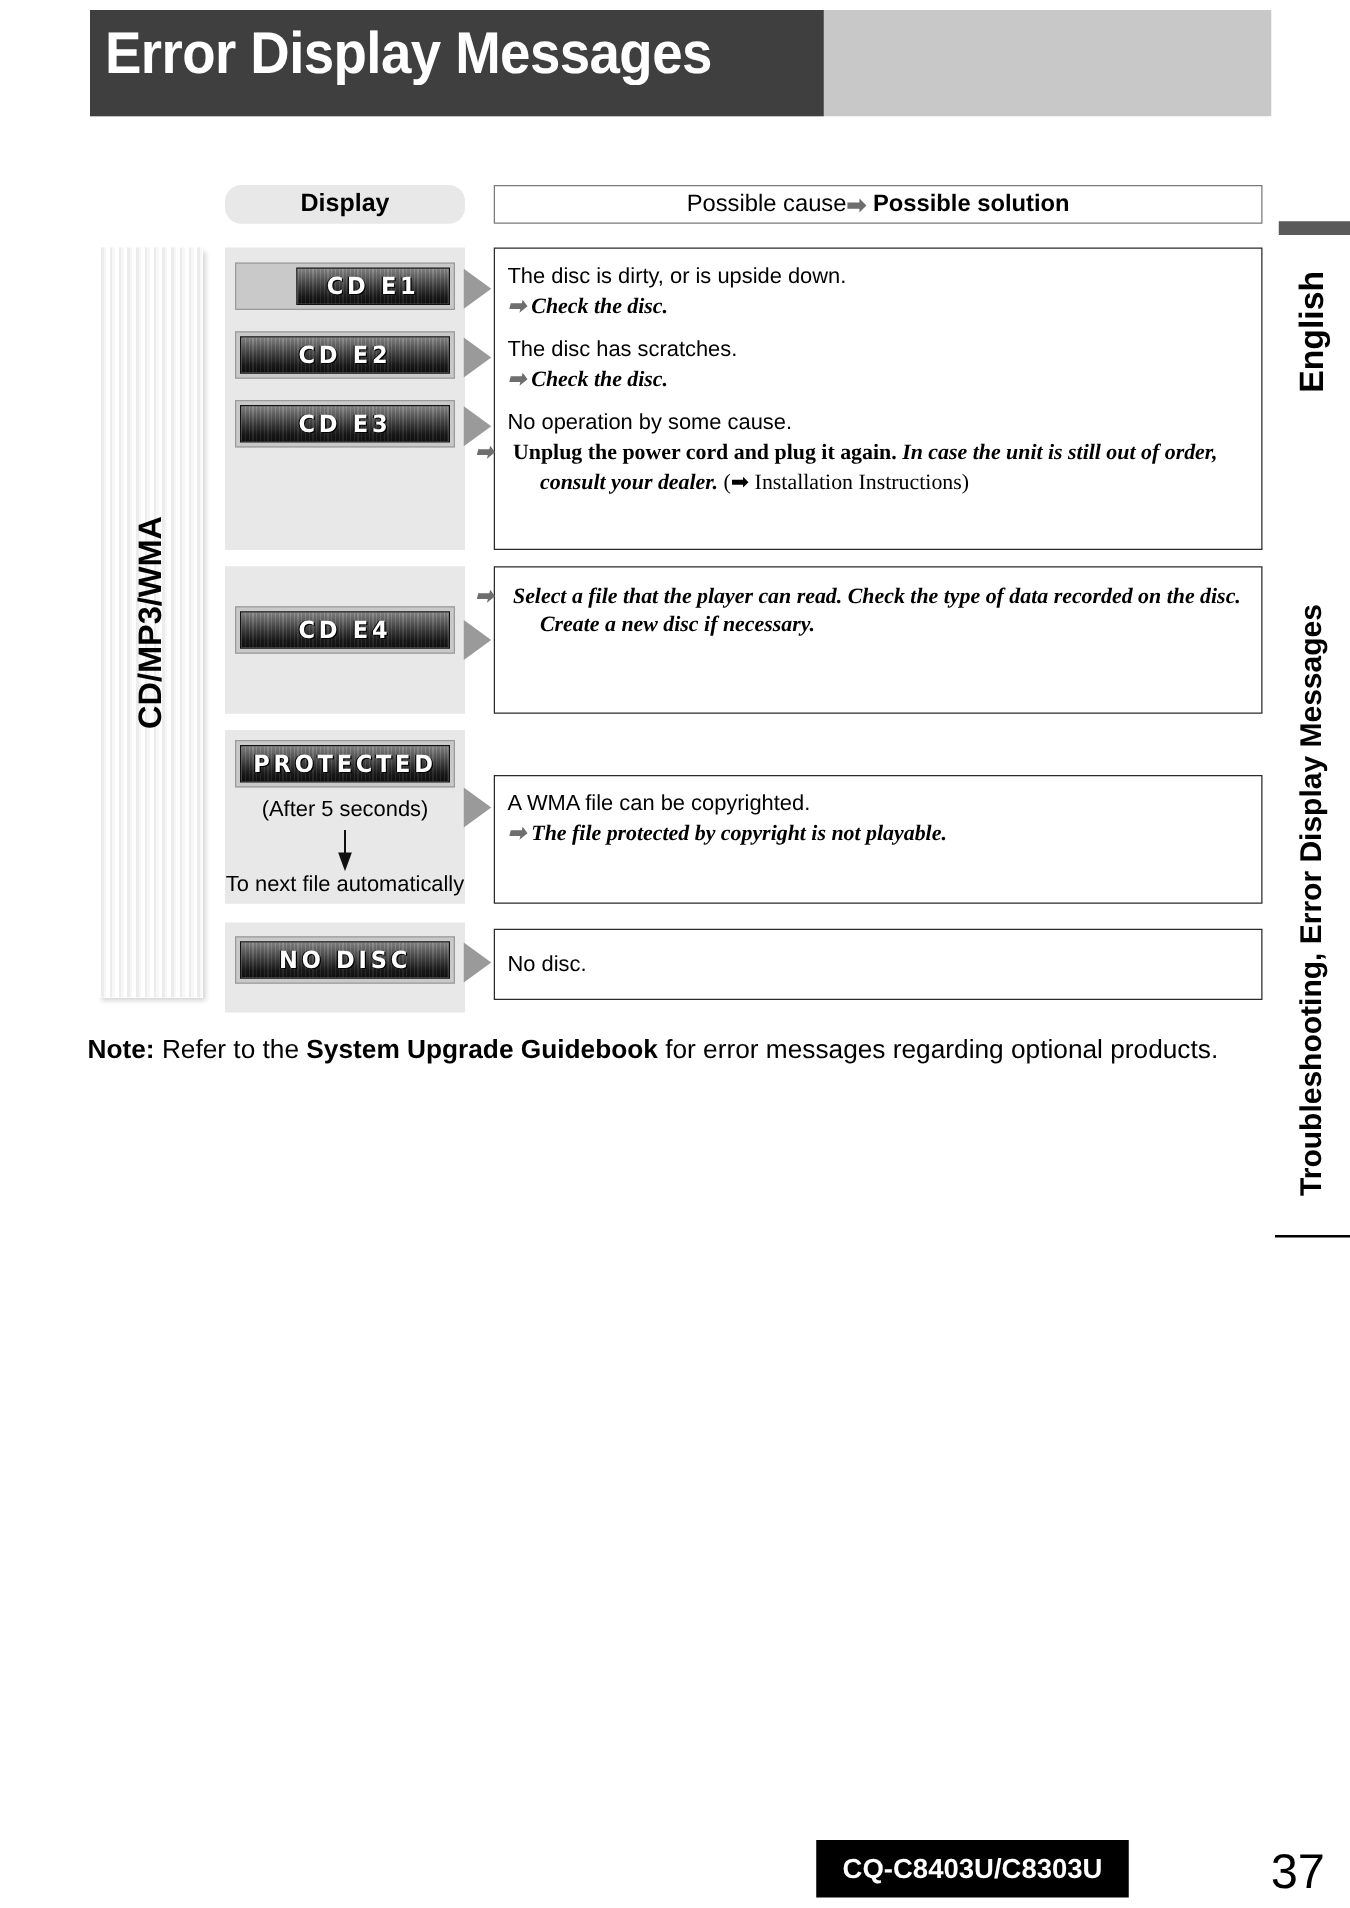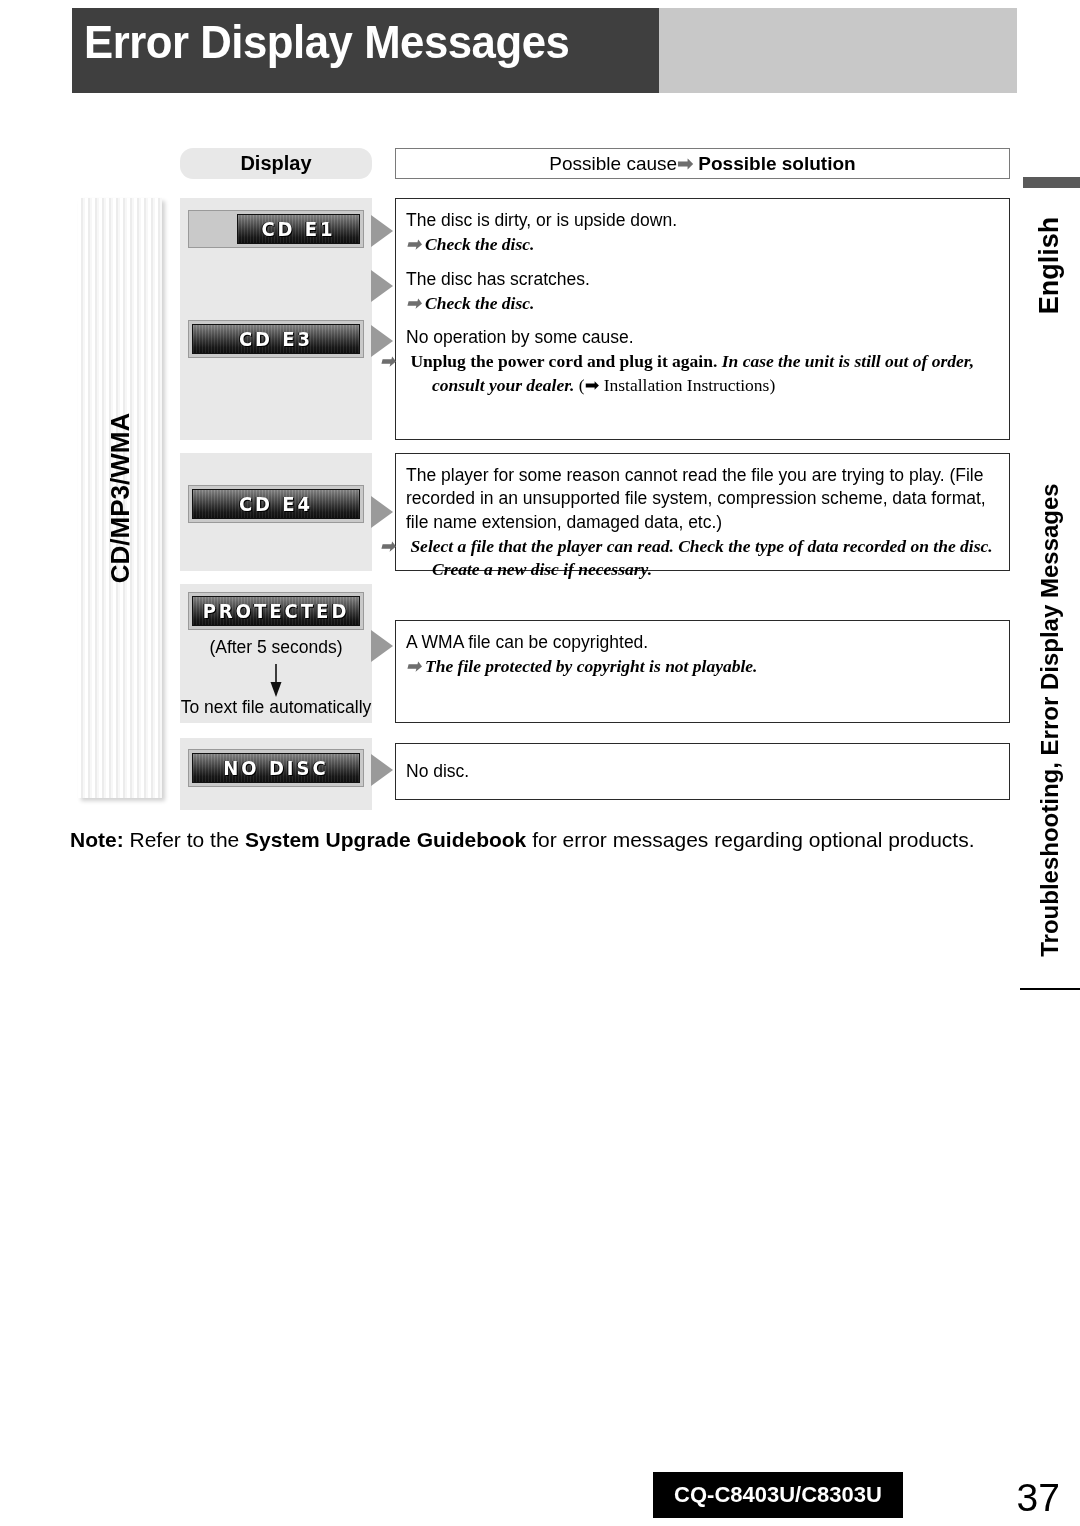--- a/index.html
+++ b/index.html
@@ -304,20 +304,25 @@
 <div class="cause-head">
   <span>Possible cause </span><span class="arb">➡</span>&nbsp;<span class="bold">Possible solution</span>
 </div>
 
 <div class="disp-cell" style="top:198px; height:242px;">
   <div class="lcd" style="top:12px;padding-left:48px;">
     <div class="lcd-inner">
       <span class="lcd-text">CD  E1</span>
     </div>
   </div>
+  <div class="lcd" style="top:67px;">
+    <div class="lcd-inner">
+      <span class="lcd-text">CD  E2</span>
+    </div>
+  </div>
   <div class="lcd" style="top:122px;">
     <div class="lcd-inner">
       <span class="lcd-text">CD  E3</span>
     </div>
   </div>
 </div>
 <div class="tri" style="left:371px; top:215px;"></div>
 <div class="tri" style="left:371px; top:270px;"></div>
 <div class="tri" style="left:371px; top:325px;"></div>
 
@@ -335,21 +340,20 @@
 <div class="disp-cell" style="top:453px; height:118px;">
   <div class="lcd" style="top:32px;">
     <div class="lcd-inner">
       <span class="lcd-text">CD  E4</span>
     </div>
   </div>
 </div>
 <div class="tri" style="left:371px; top:496px;"></div>
 
 <div class="cause-cell" style="top:453px; height:118px;">
-  <p class="cause-line">The player for some reason cannot read the file you are trying to play. (File recorded in an unsupported file system, compression scheme, data format, file name extension, damaged data, etc.)</p>
   <p class="sol-line last" style="padding-left:26px; text-indent:-26px; margin-top:1px;"><span class="arb">➡</span>&nbsp;<span>Select a file that the player can read. Check the type of data recorded on the disc. Create a new disc if necessary.</span></p>
 </div>
 
 <div class="disp-cell" style="top:584px; height:139px;">
   <div class="lcd" style="top:8px;">
     <div class="lcd-inner">
       <span class="lcd-text">PROTECTED</span>
     </div>
   </div>
   <div class="sub-note" style="top:53px;">(After 5 seconds)</div>

